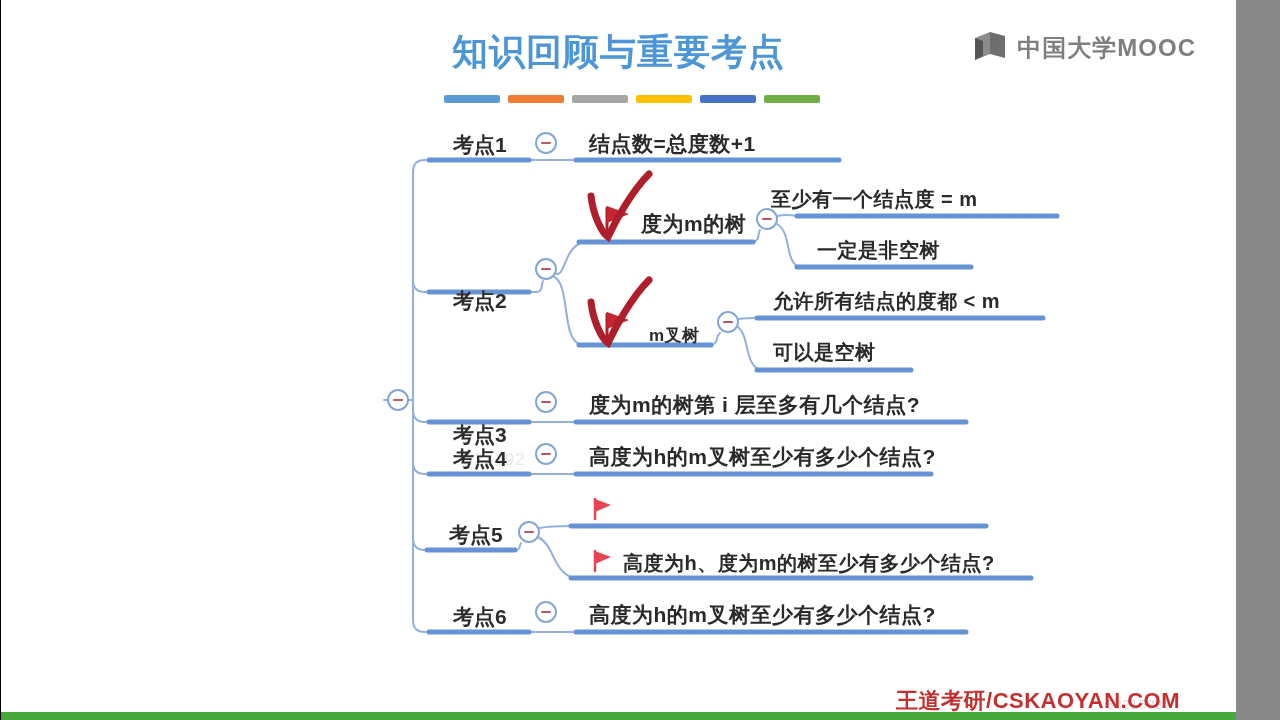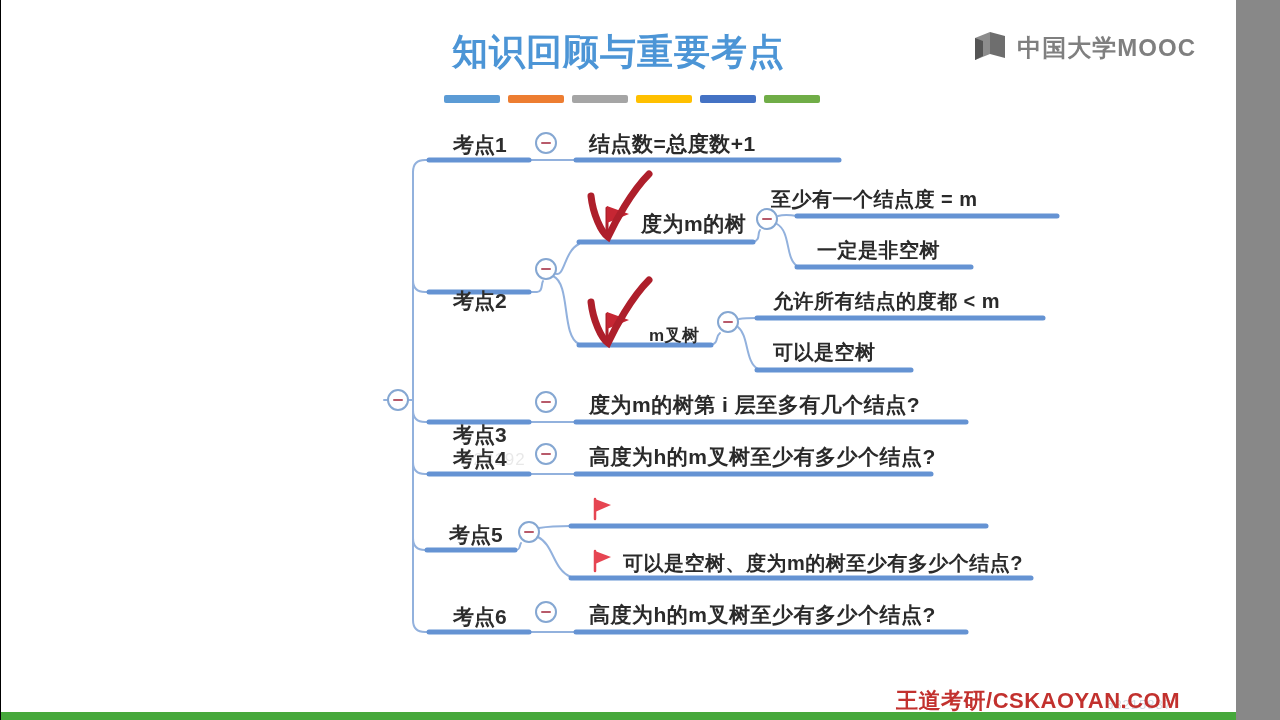--- a/index.html
+++ b/index.html
@@ -173,21 +173,21 @@
       <path d="M4 2 L4 22" stroke="#e64552" stroke-width="2.5" stroke-linecap="round"></path>
       <polygon points="4,2 20,8 4,15" fill="#e64552"></polygon>
     </svg>
   </span>
   <span class="abs" style="left:590px;top:549px;">
     <svg width="22" height="24" viewBox="0 0 22 24">
       <path d="M4 2 L4 22" stroke="#e64552" stroke-width="2.5" stroke-linecap="round"></path>
       <polygon points="4,2 20,8 4,15" fill="#e64552"></polygon>
     </svg>
   </span>
-  <div class="abs note" style="left:622px;top:550px;">可以是空树、度为m的树至少有多少个结点?</div>
+  <div class="abs note" style="left:622px;top:550px;">高度为h、度为m的树至少有多少个结点?</div>
 
   <div class="abs kp" style="left:452px;top:603px;">考点6</div>
   <div class="abs content" style="left:588px;top:601px;">高度为h的m叉树至少有多少个结点?</div>
 
   <div class="abs wm-bottom">68215887</div>
   <div class="abs brand">王道考研/CSKAOYAN.COM</div>
   <div class="abs green-bar"></div>
 
 </div>
 

